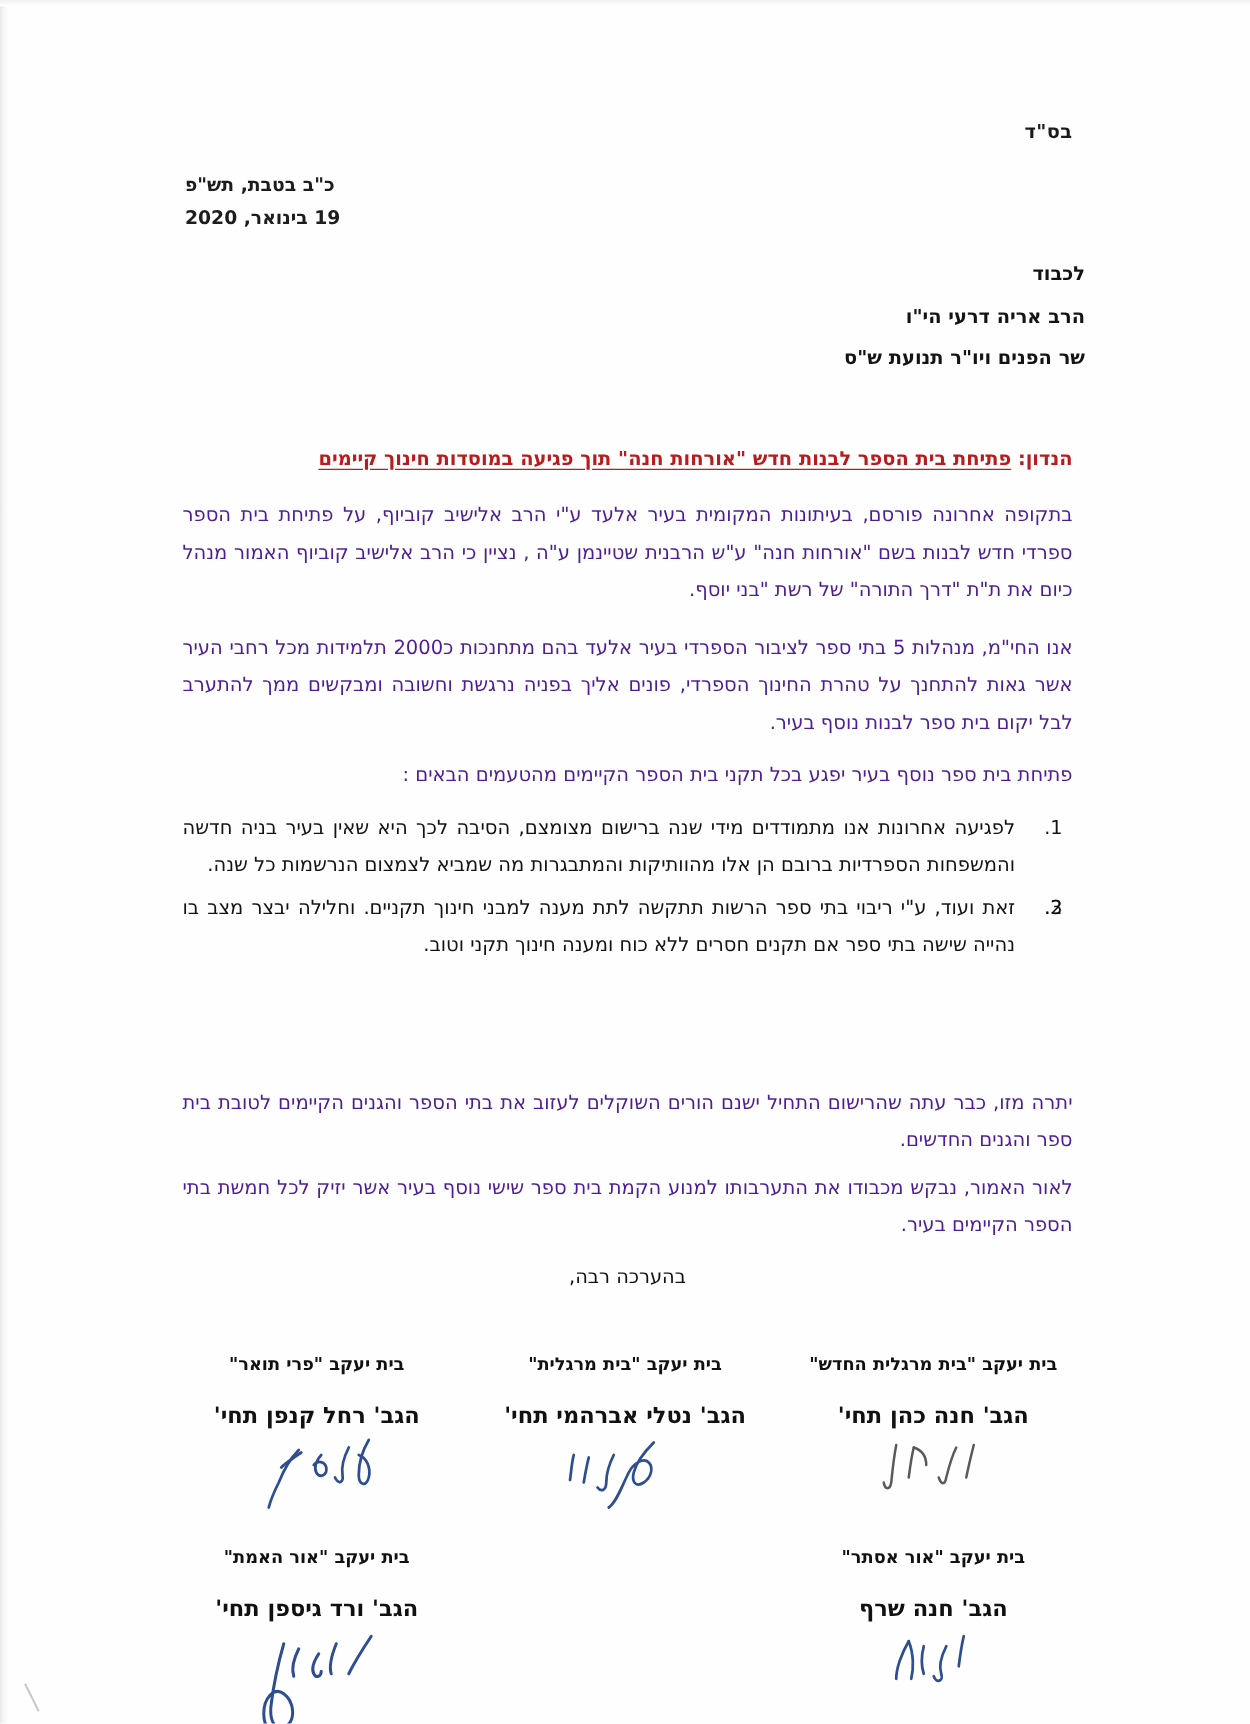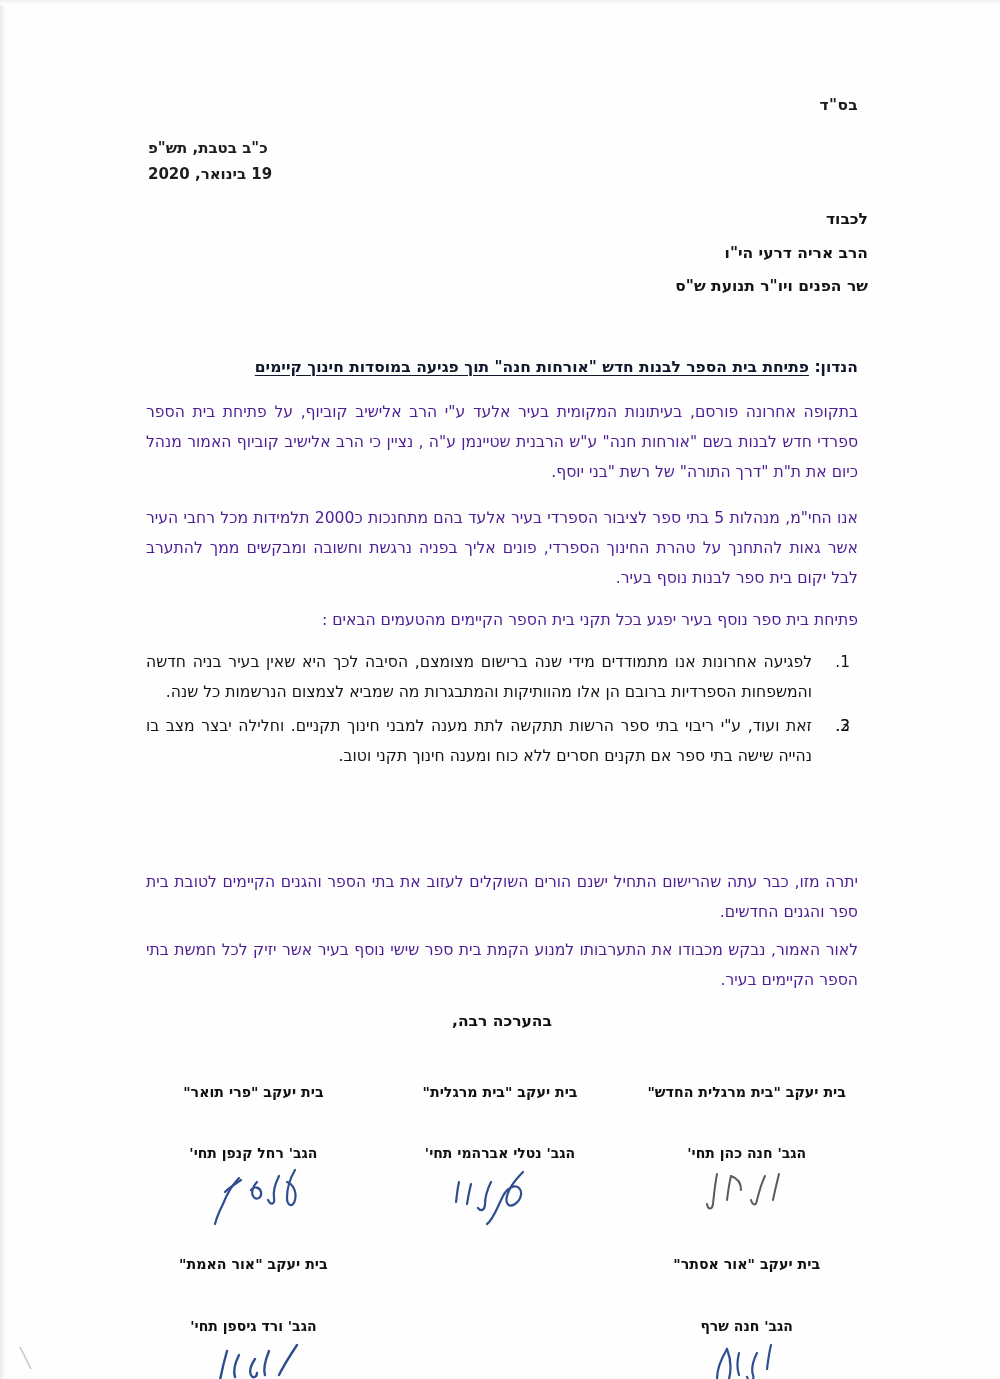--- a/index.html
+++ b/index.html
@@ -89,21 +89,21 @@
   }
 
   .subject {
     position: absolute;
     top: 358px;
     right: 142px;
     width: 712px;
     text-align: right;
     font-size: 15.5px;
     font-weight: 700;
-    color: #0f172a;
+    color: #b91c1c;
     white-space: nowrap;
   }
   .subject .subject-label { text-decoration: none; }
   .subject .subject-text { text-decoration: underline; text-underline-offset: 3px; }
 
   .body-block {
     position: absolute;
     right: 142px;
     width: 712px;
     text-align: justify;
@@ -149,21 +149,21 @@
     font-weight: 400;
   }
 
   .closing {
     position: absolute;
     top: 1012px;
     right: 142px;
     width: 712px;
     text-align: center;
     font-size: 15.5px;
-    font-weight: 700;
+    font-weight: 400;
     color: #111111;
   }
 
   
   .sig-grid {
     position: absolute;
     top: 1082px;
     right: 130px;
     width: 740px;
   }
@@ -183,25 +183,25 @@
   }
   .sig-cell.empty { min-height: 0; }
   .sig-school {
     font-size: 14.2px;
     font-weight: 700;
     color: #111111;
     white-space: nowrap;
     line-height: 1.5;
   }
   .sig-person {
-    font-size: 14px;
+    font-size: 18px;
     font-weight: 700;
     color: #111111;
     white-space: nowrap;
-    margin-top: 40px;
+    margin-top: 16px;
     line-height: 1.5;
   }
   .sig-mark {
     height: 66px;
     margin-top: 2px;
     position: relative;
   }
   .sig-mark svg {
     position: absolute;
     left: 50%;

